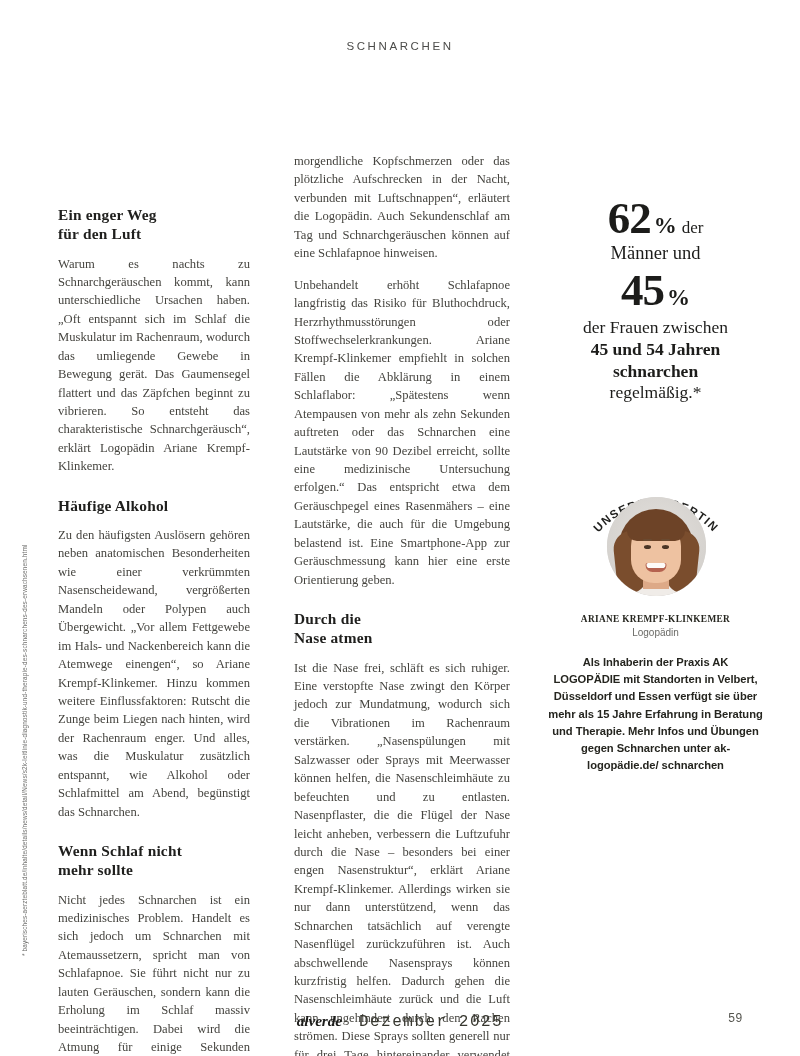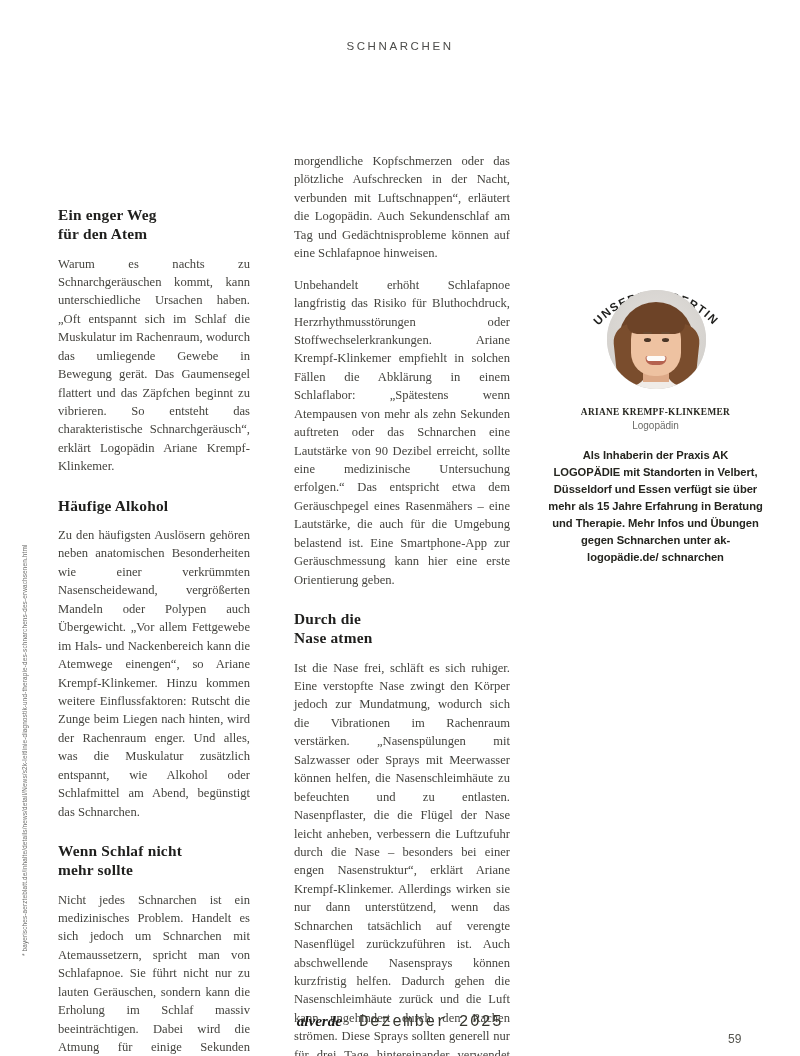--- a/index.html
+++ b/index.html
@@ -338,65 +338,77 @@
     font-size: 16px;
     letter-spacing: 1.5px;
     color: #37372f;
     margin-left: 17px;
     font-weight: 400;
   }
   .page-number {
     position: absolute;
     top: 1012px;
     left: 728px;
-    font-family: Liberation Sans, sans-serif;
+    font-family: Liberation Mono, monospace;
     font-size: 12px;
     color: #55554f;
-    margin-top: 20px;
   }
   .inline { display: inline; }
 </style>
 </head>
 <body>
 
 <div class="running-head">SCHNARCHEN</div>
 
 <div class="source-note">* bayerisches-aerzteblatt.de/inhalte/details/news/detail/News/s2k-leitlinie-diagnostik-und-therapie-des-schnarchens-des-erwachsenen.html</div>
 
 <div class="col col-left">
   <h2 class="sec-head">
     <span class="inline">Ein enger Weg</span><br>
-    <span class="inline">für den Atem</span>
+    <span class="inline">für den Luft</span>
   </h2>
   <p>Warum es nachts zu Schnarchgeräuschen kommt, kann unterschiedliche Ursachen haben. „Oft entspannt sich im Schlaf die Muskulatur im Rachenraum, wodurch das umliegende Gewebe in Bewegung gerät. Das Gaumensegel flattert und das Zäpfchen beginnt zu vibrieren. So entsteht das charakteristische Schnarchgeräusch“, erklärt Logopädin Ariane Krempf-Klinkemer.</p>
 
   <h2 class="sec-head spaced">Häufige Alkohol</h2>
   <p>Zu den häufigsten Auslösern gehören neben anatomischen Besonderheiten wie einer verkrümmten Nasenscheidewand, vergrößerten Mandeln oder Polypen auch Übergewicht. „Vor allem Fettgewebe im Hals- und Nackenbereich kann die Atemwege einengen“, so Ariane Krempf-Klinkemer. Hinzu kommen weitere Einflussfaktoren: Rutscht die Zunge beim Liegen nach hinten, wird der Rachenraum enger. Und alles, was die Muskulatur zusätzlich entspannt, wie Alkohol oder Schlafmittel am Abend, begünstigt das Schnarchen.</p>
 
   <h2 class="sec-head spaced">
     <span class="inline">Wenn Schlaf nicht</span><br>
     <span class="inline">mehr sollte</span>
   </h2>
   <p>Nicht jedes Schnarchen ist ein medizinisches Problem. Handelt es sich jedoch um Schnarchen mit Atemaussetzern, spricht man von Schlafapnoe. Sie führt nicht nur zu lauten Geräuschen, sondern kann die Erholung im Schlaf massiv beeinträchtigen. Dabei wird die Atmung für einige Sekunden unterbrochen und damit die Sauerstoffzufuhr, oft mehrmals pro Nacht.</p>
 
 </div>
 
 <div class="col col-mid">
-  <p>morgendliche Kopfschmerzen oder das plötzliche Aufschrecken in der Nacht, verbunden mit Luftschnappen“, erläutert die Logopädin. Auch Sekundenschlaf am Tag und Gedächtnisprobleme können auf eine Schlafapnoe hinweisen.</p>
+  <p>morgendliche Kopfschmerzen oder das plötzliche Aufschrecken in der Nacht, verbunden mit Luftschnappen“, erläutert die Logopädin. Auch Sekundenschlaf am Tag und Schnarchgeräuschen können auf eine Schlafapnoe hinweisen.</p>
   <p>Unbehandelt erhöht Schlafapnoe langfristig das Risiko für Bluthochdruck, Herzrhythmusstörungen oder Stoffwechselerkrankungen. Ariane Krempf-Klinkemer empfiehlt in solchen Fällen die Abklärung in einem Schlaflabor: „Spätestens wenn Atempausen von mehr als zehn Sekunden auftreten oder das Schnarchen eine Lautstärke von 90 Dezibel erreicht, sollte eine medizinische Untersuchung erfolgen.“ Das entspricht etwa dem Geräuschpegel eines Rasenmähers – eine Lautstärke, die auch für die Umgebung belastend ist. Eine Smartphone-App zur Geräuschmessung kann hier eine erste Orientierung geben.</p>
 
   <h2 class="sec-head spaced">
     <span class="inline">Durch die</span><br>
     <span class="inline">Nase atmen</span>
   </h2>
   <p>Ist die Nase frei, schläft es sich ruhiger. Eine verstopfte Nase zwingt den Körper jedoch zur Mundatmung, wodurch sich die Vibrationen im Rachenraum verstärken. „Nasenspülungen mit Salzwasser oder Sprays mit Meerwasser können helfen, die Nasenschleimhäute zu befeuchten und zu entlasten. Nasenpflaster, die die Flügel der Nase leicht anheben, verbessern die Luftzufuhr durch die Nase – besonders bei einer engen Nasenstruktur“, erklärt Ariane Krempf-Klinkemer. Allerdings wirken sie nur dann unterstützend, wenn das Schnarchen tatsächlich auf verengte Nasenflügel zurückzuführen ist. Auch abschwellende Nasensprays können kurzfristig helfen. Dadurch gehen die Nasenschleimhäute zurück und die Luft kann ungehindert durch den Rachen strömen. Diese Sprays sollten generell nur für drei Tage hintereinander verwendet werden, da sie sonst die Schleimhäute reizen oder austrocknen können und zu Abhängigkeit führen. ›</p>
 </div>
 
 <div class="rail">
 
+  <div class="stat">
+    <div class="line1">
+      <span class="big">62</span><span class="pct">%</span><span class="small-after">der</span>
+    </div>
+    <div class="line2">Männer und</div>
+    <div class="line3">
+      <span class="big">45</span><span class="pct">%</span>
+    </div>
+    <div class="line4">der Frauen zwischen</div>
+    <div class="line5">45 und 54 Jahren</div>
+    <div class="line6">schnarchen</div>
+    <div class="line7">regelmäßig.*</div>
+  </div>
 
   <div class="expert-badge">
     <svg class="arc-text-svg" viewBox="0 0 160 132">
       <defs>
         <path id="arcpath" d="M 6,96 A 76,76 0 0 1 154,96" fill="none"></path>
       </defs>
       <text>
         <textPath href="#arcpath" startOffset="50%" text-anchor="middle">UNSERE EXPERTIN</textPath>
       </text>
     </svg>

